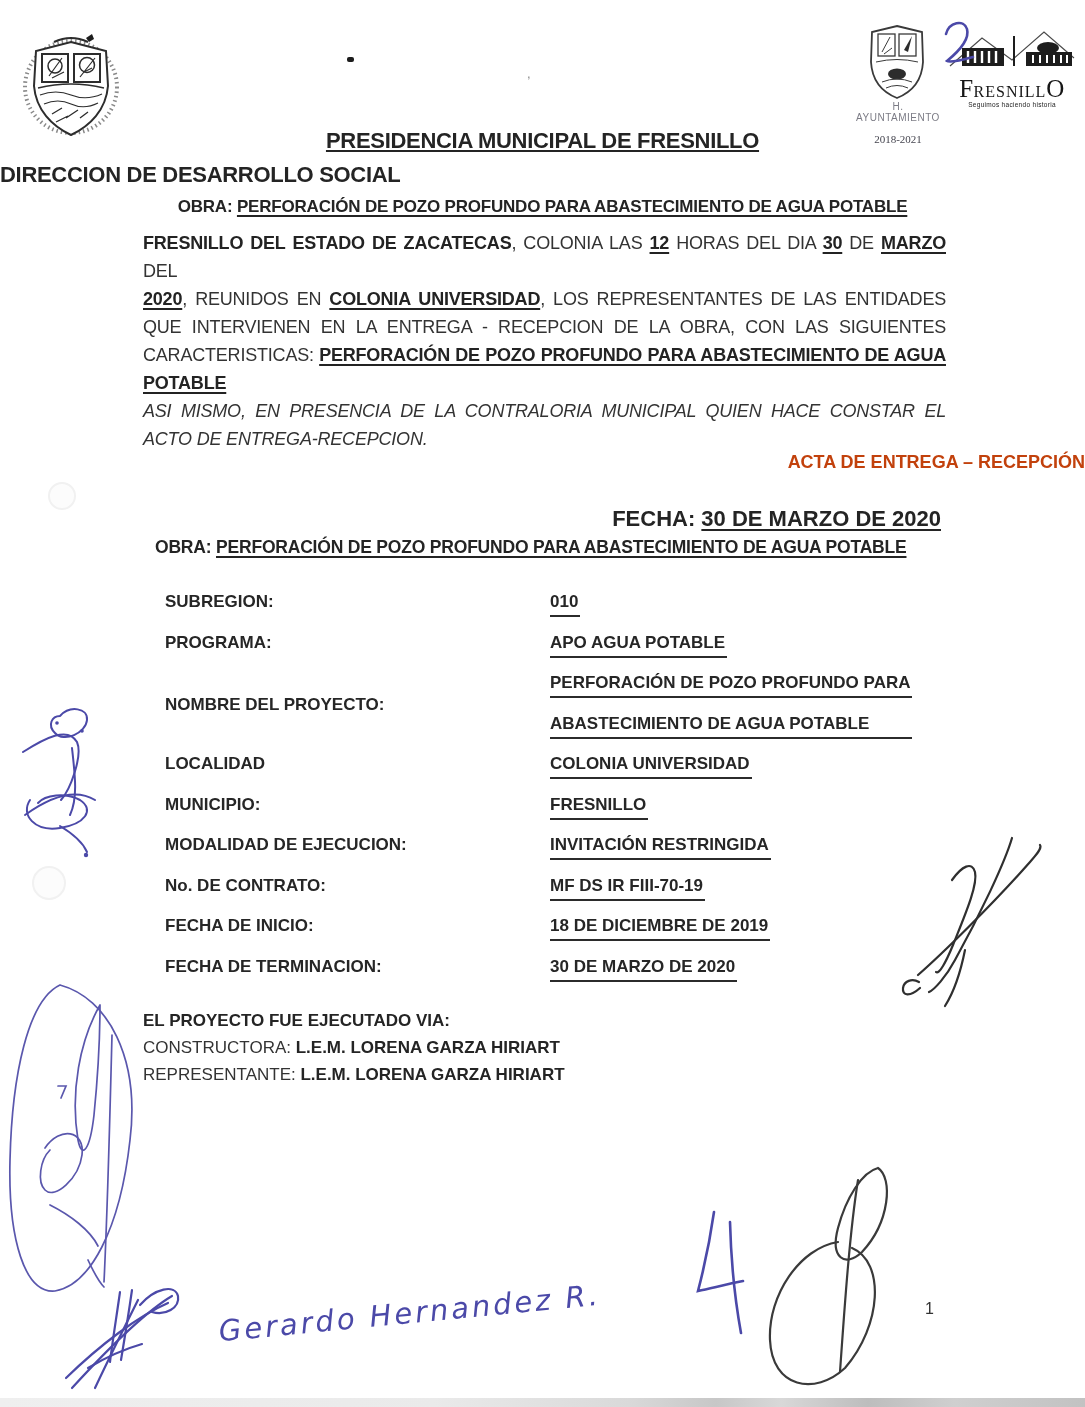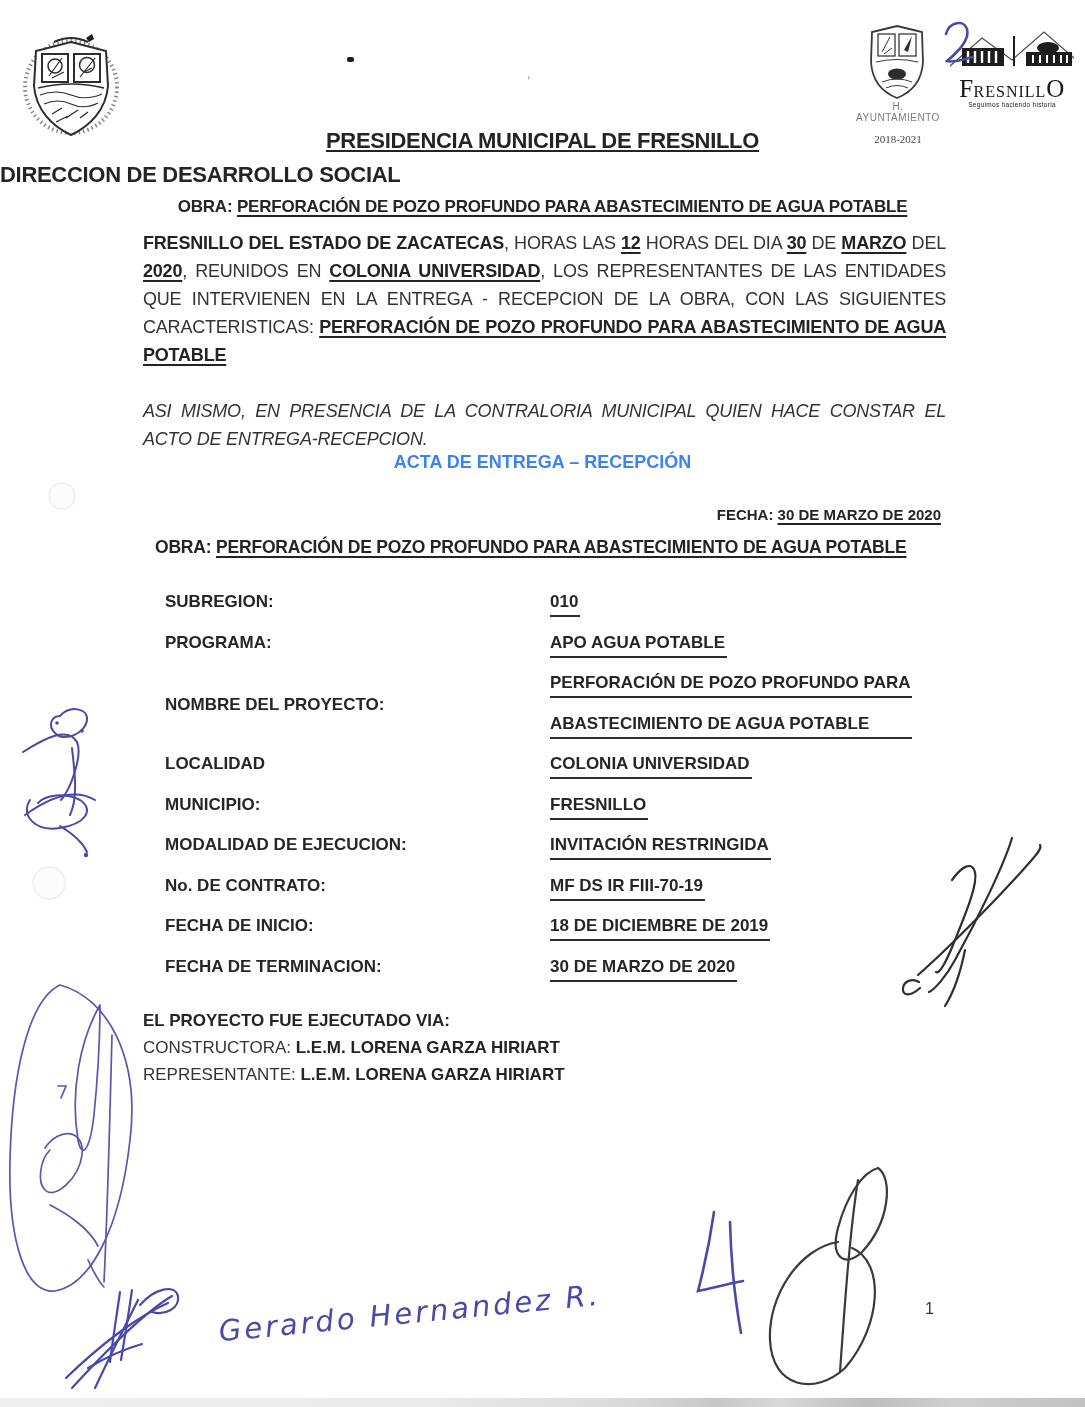--- a/index.html
+++ b/index.html
@@ -34,24 +34,24 @@
   .u2 { text-decoration:underline; text-decoration-thickness:2px; text-underline-offset:3px; }
   
   .bodyblock { position:absolute; left:143px; width:803px; font-size:18px; line-height:28px;
                color:#333; letter-spacing:-.2px; }
   .jl { text-align:justify; text-align-last:justify; white-space:normal; }
   .jl-last { text-align:left; }
   .bodyblock .b { font-weight:700; color:#232323; }
   .bodyblock .u { text-decoration:underline; text-decoration-thickness:2px; text-underline-offset:3px; }
   .para1 { top:229px; }
   .para2 { top:397px;font-style:italic; }
-  .acta-heading { position:absolute; left:0; top:452px; width:100%; text-align:center;
-                  font-size:18px; font-weight:700; color:#3b82f6; }
+  .acta-heading { position:absolute; left:0; top:452px; width:100%; text-align:right;
+                  font-size:18px; font-weight:700; color:#c2410c; }
   .fecha-line { position:absolute; left:143px; top:506px; width:798px; text-align:right;
-                font-size:15px; font-weight:700; color:#242424; }
+                font-size:22px; font-weight:700; color:#242424; }
   .obra2 { position:absolute; left:155px; top:537px; width:790px;
            font-size:17.5px; font-weight:700; color:#242424; letter-spacing:-.2px; }
   
   .fields { position:absolute; left:165px; top:590px; width:790px; font-size:17px; font-weight:700; color:#262626; }
   .frow { display:flex; align-items:flex-start; margin-bottom:13.5px; }
   .frow.center-label { align-items:center; }
   .flabel { width:385px; flex:none; line-height:24px; }
   .fvals { line-height:24px; }
   .uv { display:inline-block; border-bottom:2px solid #2b2b2b; padding:0 2px 1px 0; }
   .uv-block { display:block; margin-bottom:13.5px; }
@@ -134,21 +134,21 @@
     </svg>
     <div class="fres-word"><span class="big">F</span><span class="mid">RESNILL</span><span class="big">O</span></div>
     <div class="fres-tag">Seguimos haciendo historia</div>
   </div>
 
   <div class="title1">PRESIDENCIA MUNICIPAL DE FRESNILLO</div>
   <div class="title2">DIRECCION DE DESARROLLO SOCIAL</div>
   <div class="obra-top"><span>OBRA: </span><span class="u2">PERFORACIÓN DE POZO PROFUNDO PARA ABASTECIMIENTO DE AGUA POTABLE</span></div>
 
   <div class="bodyblock para1">
-    <div class="jl"><span class="b">FRESNILLO DEL ESTADO DE ZACATECAS</span><span>, HORAS LAS </span><span class="b u">12</span><span> HORAS DEL DIA </span><span class="b u">30</span><span> DE </span><span class="b u">MARZO</span><span> DEL</span></div>
+    <div class="jl"><span class="b">FRESNILLO DEL ESTADO DE ZACATECAS</span><span>, COLONIA LAS </span><span class="b u">12</span><span> HORAS DEL DIA </span><span class="b u">30</span><span> DE </span><span class="b u">MARZO</span><span> DEL</span></div>
     <div class="jl"><span class="b u">2020</span><span>, REUNIDOS EN </span><span class="b u">COLONIA UNIVERSIDAD</span><span>, LOS REPRESENTANTES DE LAS ENTIDADES</span></div>
     <div class="jl"><span>QUE INTERVIENEN EN LA ENTREGA - RECEPCION DE LA OBRA, CON LAS SIGUIENTES</span></div>
     <div class="jl"><span>CARACTERISTICAS: </span><span class="b u">PERFORACIÓN DE POZO PROFUNDO PARA ABASTECIMIENTO DE AGUA</span></div>
     <div class="jl-last"><span class="b u">POTABLE</span></div>
   </div>
 
   <div class="bodyblock para2">
     <div class="jl"><span>ASI MISMO, EN PRESENCIA DE LA CONTRALORIA MUNICIPAL QUIEN HACE CONSTAR EL</span></div>
     <div class="jl-last"><span>ACTO DE ENTREGA-RECEPCION.</span></div>
   </div>

